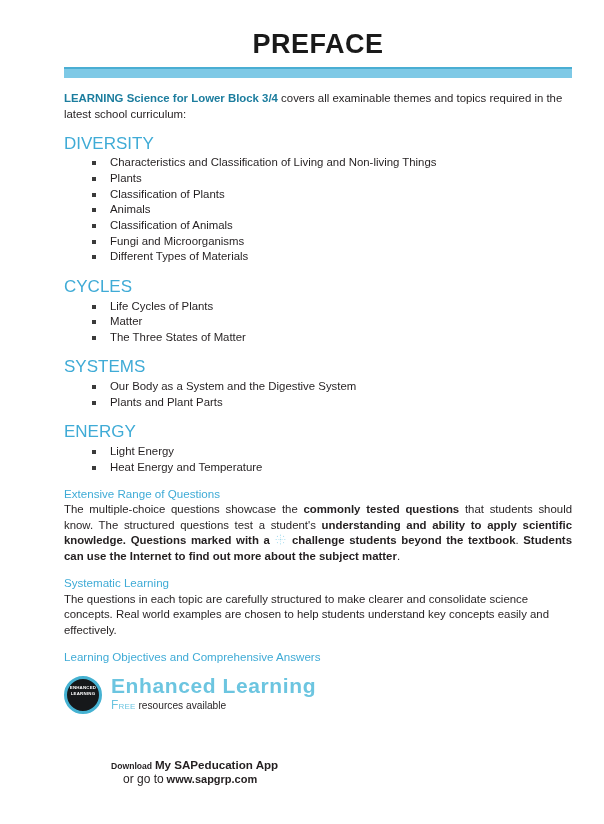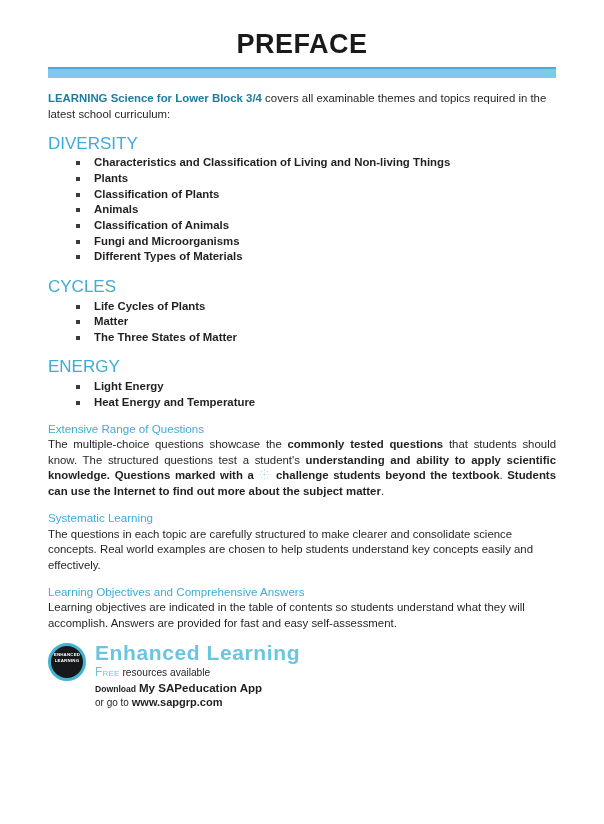--- a/index.html
+++ b/index.html
@@ -10,21 +10,21 @@
   body {
     width: 604px;
     height: 824px;
     font-family: "Liberation Sans", sans-serif;
     color: #231f20;
     position: relative;
     overflow: hidden;
   }
   .page {
     position: absolute;
-    left: 0; top: 0;
+    left: 16px; top: 0;
     width: 504px;
     height: 824px;
     background: #ffffff;
   }
   .content {
     position: absolute;
     left: 48px;
     top: 30px;
     width: 508px;
   }
@@ -74,21 +74,20 @@
     list-style: none;
     margin: 0;
     padding: 0;
   }
   ul.topics li {
     position: relative;
     padding-left: 46px;
     font-size: 11.4px;
     line-height: 1.37;
     color: #231f20;
-    font-weight: bold;
   }
   ul.topics li .bullet {
     position: absolute;
     left: 28px;
     top: 6px;
     width: 4px;
     height: 4px;
     background: #3a3a3a;
     display: block;
   }
@@ -176,36 +175,38 @@
     letter-spacing: 0.2px;
   }
   .free-line .reg {
     font-weight: normal;
     font-size: 10.2px;
   }
   .dl-line {
     font-size: 10.3px;
     line-height: 1.3;
     color: #231f20;
+    margin-top: 44px;
   }
   .dl-line .small {
     font-size: 8.6px;
     font-weight: bold;
   }
   .dl-line .big {
     font-size: 11.6px;
     font-weight: bold;
   }
   .goto-line {
     font-size: 10.3px;
     line-height: 1.3;
     color: #231f20;
   }
   .goto-line .small {
-    font-size: 10px;
+    font-size: 12px;
+    margin-left: 12px;
   }
   .goto-line .big {
     font-size: 11px;
     font-weight: bold;
   }
 </style>
 </head>
 <body>
 
 <div class="page">
@@ -233,20 +234,27 @@
 
     <div class="theme">
       <div class="theme-head">CYCLES</div>
       <ul class="topics">
         <li><span class="bullet"></span><span>Life Cycles of Plants</span></li>
         <li><span class="bullet"></span><span>Matter</span></li>
         <li><span class="bullet"></span><span>The Three States of Matter</span></li>
       </ul>
     </div>
 
+    <div class="theme">
+      <div class="theme-head">SYSTEMS</div>
+      <ul class="topics">
+        <li><span class="bullet"></span><span>Our Body as a System and the Digestive System</span></li>
+        <li><span class="bullet"></span><span>Plants and Plant Parts</span></li>
+      </ul>
+    </div>
 
 
     <div class="theme">
       <div class="theme-head">ENERGY</div>
       <ul class="topics">
         <li><span class="bullet"></span><span>Light Energy</span></li>
         <li><span class="bullet"></span><span>Heat Energy and Temperature</span></li>
       </ul>
     </div>
 
@@ -275,21 +283,20 @@
         <b>challenge students beyond the textbook</b><span>. </span><b>Students can use the Internet to find out more about the subject matter</b><span>.</span></p>
     </div>
 
     <div class="block">
       <div class="block-head">Systematic Learning</div>
       <p class="block-body left">The questions in each topic are carefully structured to make clearer and consolidate science concepts. Real world examples are chosen to help students understand key concepts easily and effectively.</p>
     </div>
 
     <div class="block">
       <div class="block-head">Learning Objectives and Comprehensive Answers</div>
-      <p class="block-body left">Learning objectives are indicated in the table of contents so students understand what they will accomplish. Answers are provided for fast and easy self-assessment.</p>
     </div>
 
     <div class="badge-row">
       <div class="badge-seal">
         <div class="seal-text">ENHANCED LEARNING</div>
       </div>
       <div class="badge-text">
         <div class="wordmark">Enhanced Learning</div>
         <div class="free-line"><span class="free">Free</span><span class="reg"> resources available</span></div>
         <div class="dl-line"><span class="small">Download</span> <span class="big">My SAPeducation App</span></div>

